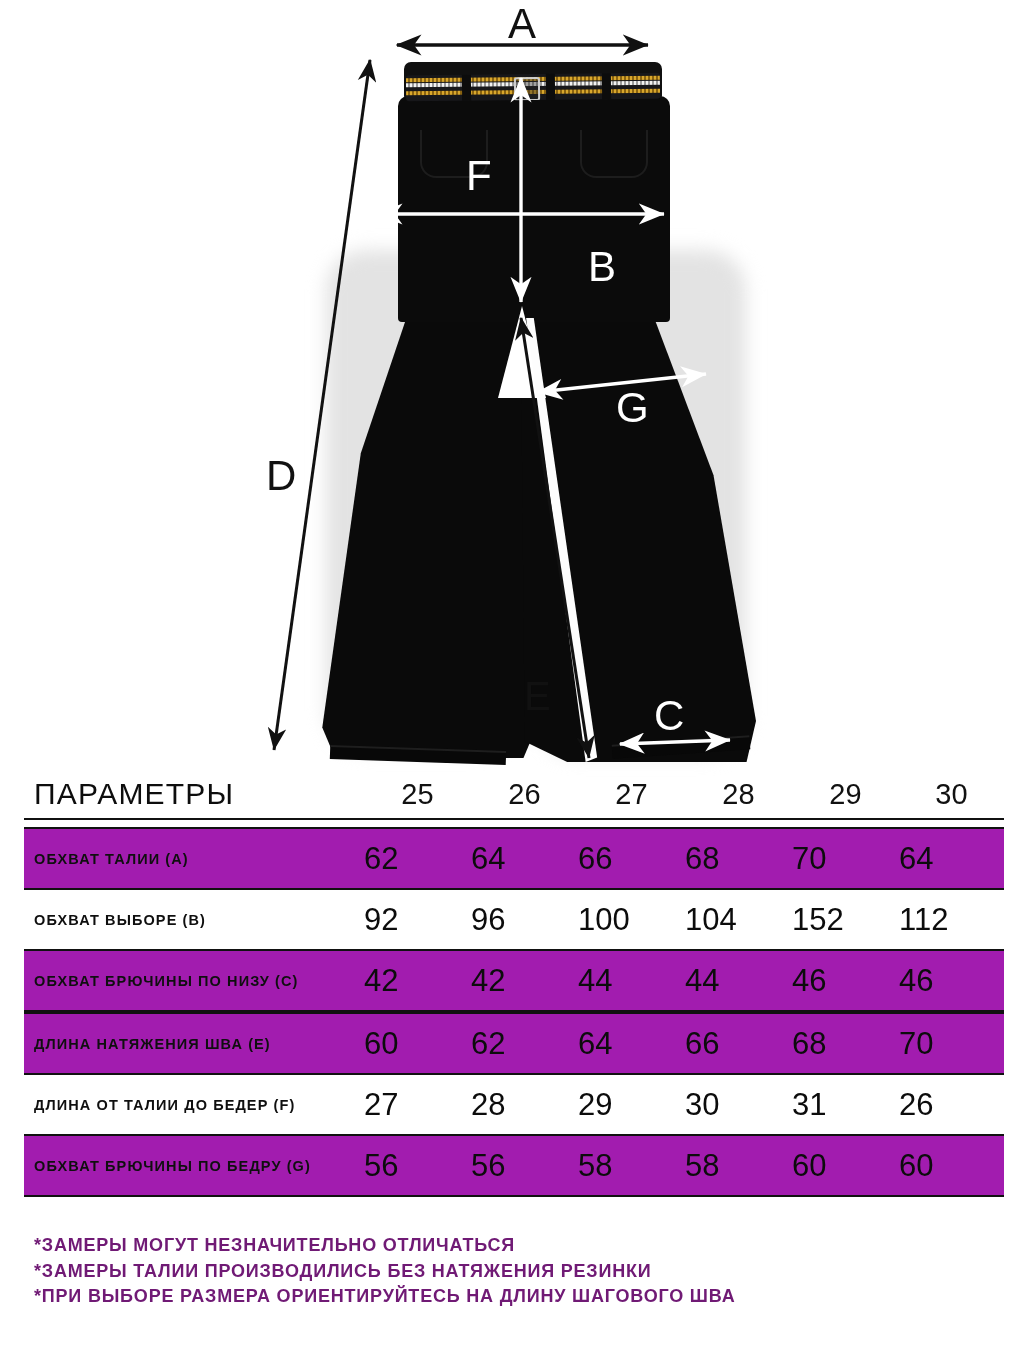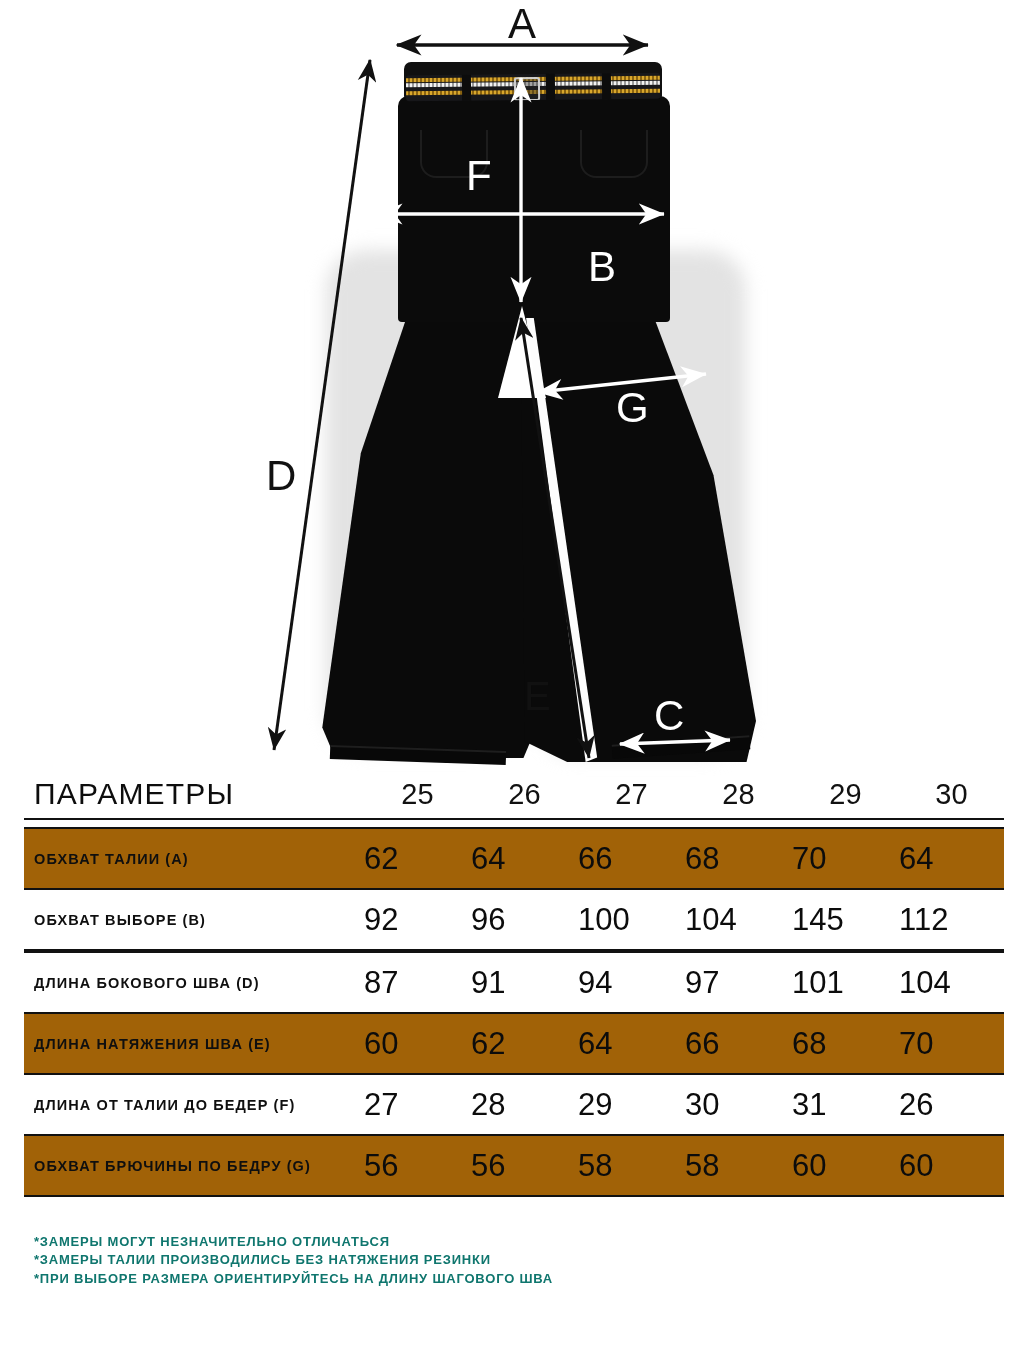--- a/index.html
+++ b/index.html
@@ -187,21 +187,21 @@
   }
 
   .rule-double {
     height: 7px;
     border-top: 2px solid #111;
     border-bottom: 2px solid #111;
     background: #fff;
   }
 
   .data-row td { height: 59px; }
-  .data-row.tint td { background: #a16207; }
+  .data-row.tint td { background: #a21caf; }
   .data-row td.row-label {
     font-size: 14.5px;
     letter-spacing: 1.1px;
     color: #0f0f0f;
     padding-left: 10px !important;
     white-space: nowrap;
     font-weight: 700;
   }
   .data-row td.val {
     font-size: 31px;
@@ -215,24 +215,24 @@
     padding: 0;
   }
 
   #notes {
     position: absolute;
     left: 34px;
     top: 1233px;
     width: 900px;
   }
   .note {
-    font-size: 13px;
+    font-size: 18px;
     font-weight: 700;
     letter-spacing: .8px;
-    color: #0f766e;
+    color: #701a75;
     line-height: 1.42;
     white-space: nowrap;
   }
 </style>
 </head>
 <body>
 
 <div id="diagram">
 
   <div class="garment">
@@ -337,37 +337,37 @@
         </tr>
         <tr class="sep">
           <td colspan="7"></td>
         </tr>
         <tr class="data-row">
           <td class="row-label">ОБХВАТ ВЫБОРЕ (B)</td>
           <td class="val">92</td>
           <td class="val">96</td>
           <td class="val">100</td>
           <td class="val">104</td>
-          <td class="val">145</td>
+          <td class="val">152</td>
           <td class="val">112</td>
         </tr>
         <tr class="sep">
           <td colspan="7"></td>
         </tr>
-        <tr class="sep">
-          <td colspan="7"></td>
-        </tr>
-        <tr class="data-row">
-          <td class="row-label">ДЛИНА БОКОВОГО ШВА (D)</td>
-          <td class="val">87</td>
-          <td class="val">91</td>
-          <td class="val">94</td>
-          <td class="val">97</td>
-          <td class="val">101</td>
-          <td class="val">104</td>
+        <tr class="data-row tint">
+          <td class="row-label">ОБХВАТ БРЮЧИНЫ ПО НИЗУ (C)</td>
+          <td class="val">42</td>
+          <td class="val">42</td>
+          <td class="val">44</td>
+          <td class="val">44</td>
+          <td class="val">46</td>
+          <td class="val">46</td>
+        </tr>
+        <tr class="sep">
+          <td colspan="7"></td>
         </tr>
         <tr class="sep">
           <td colspan="7"></td>
         </tr>
         <tr class="data-row tint">
           <td class="row-label">ДЛИНА НАТЯЖЕНИЯ ШВА (E)</td>
           <td class="val">60</td>
           <td class="val">62</td>
           <td class="val">64</td>
           <td class="val">66</td>

